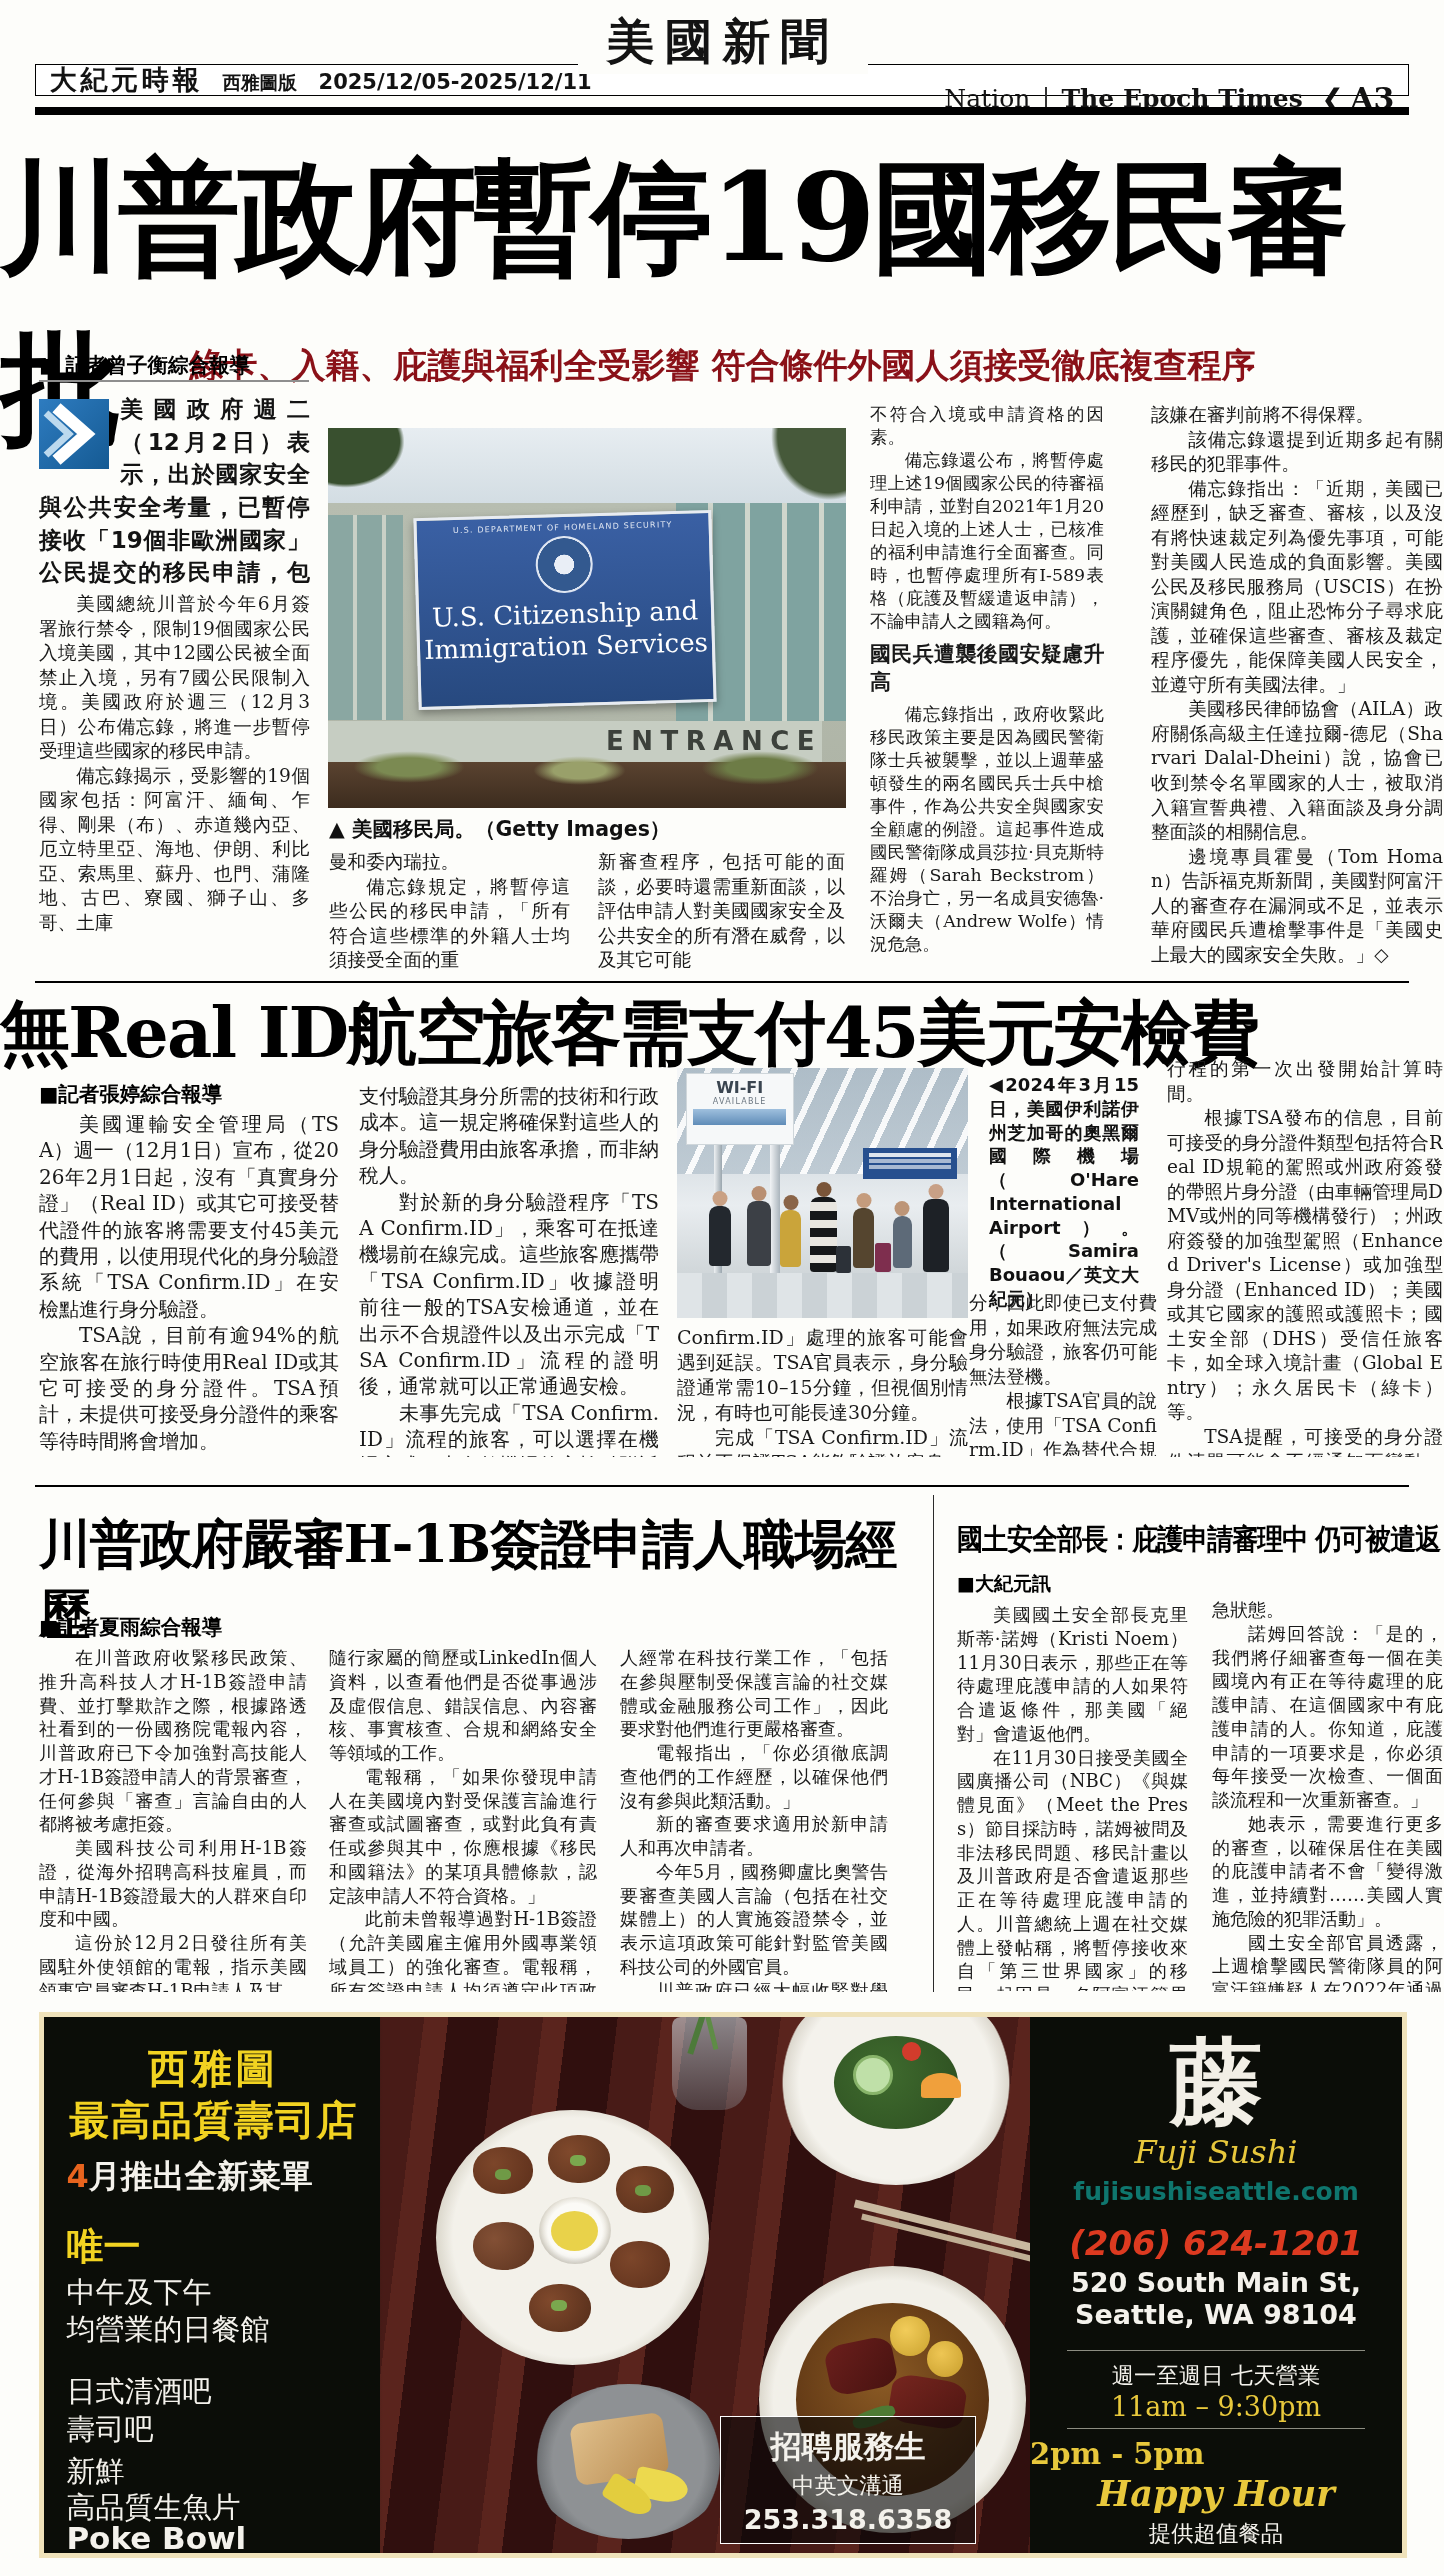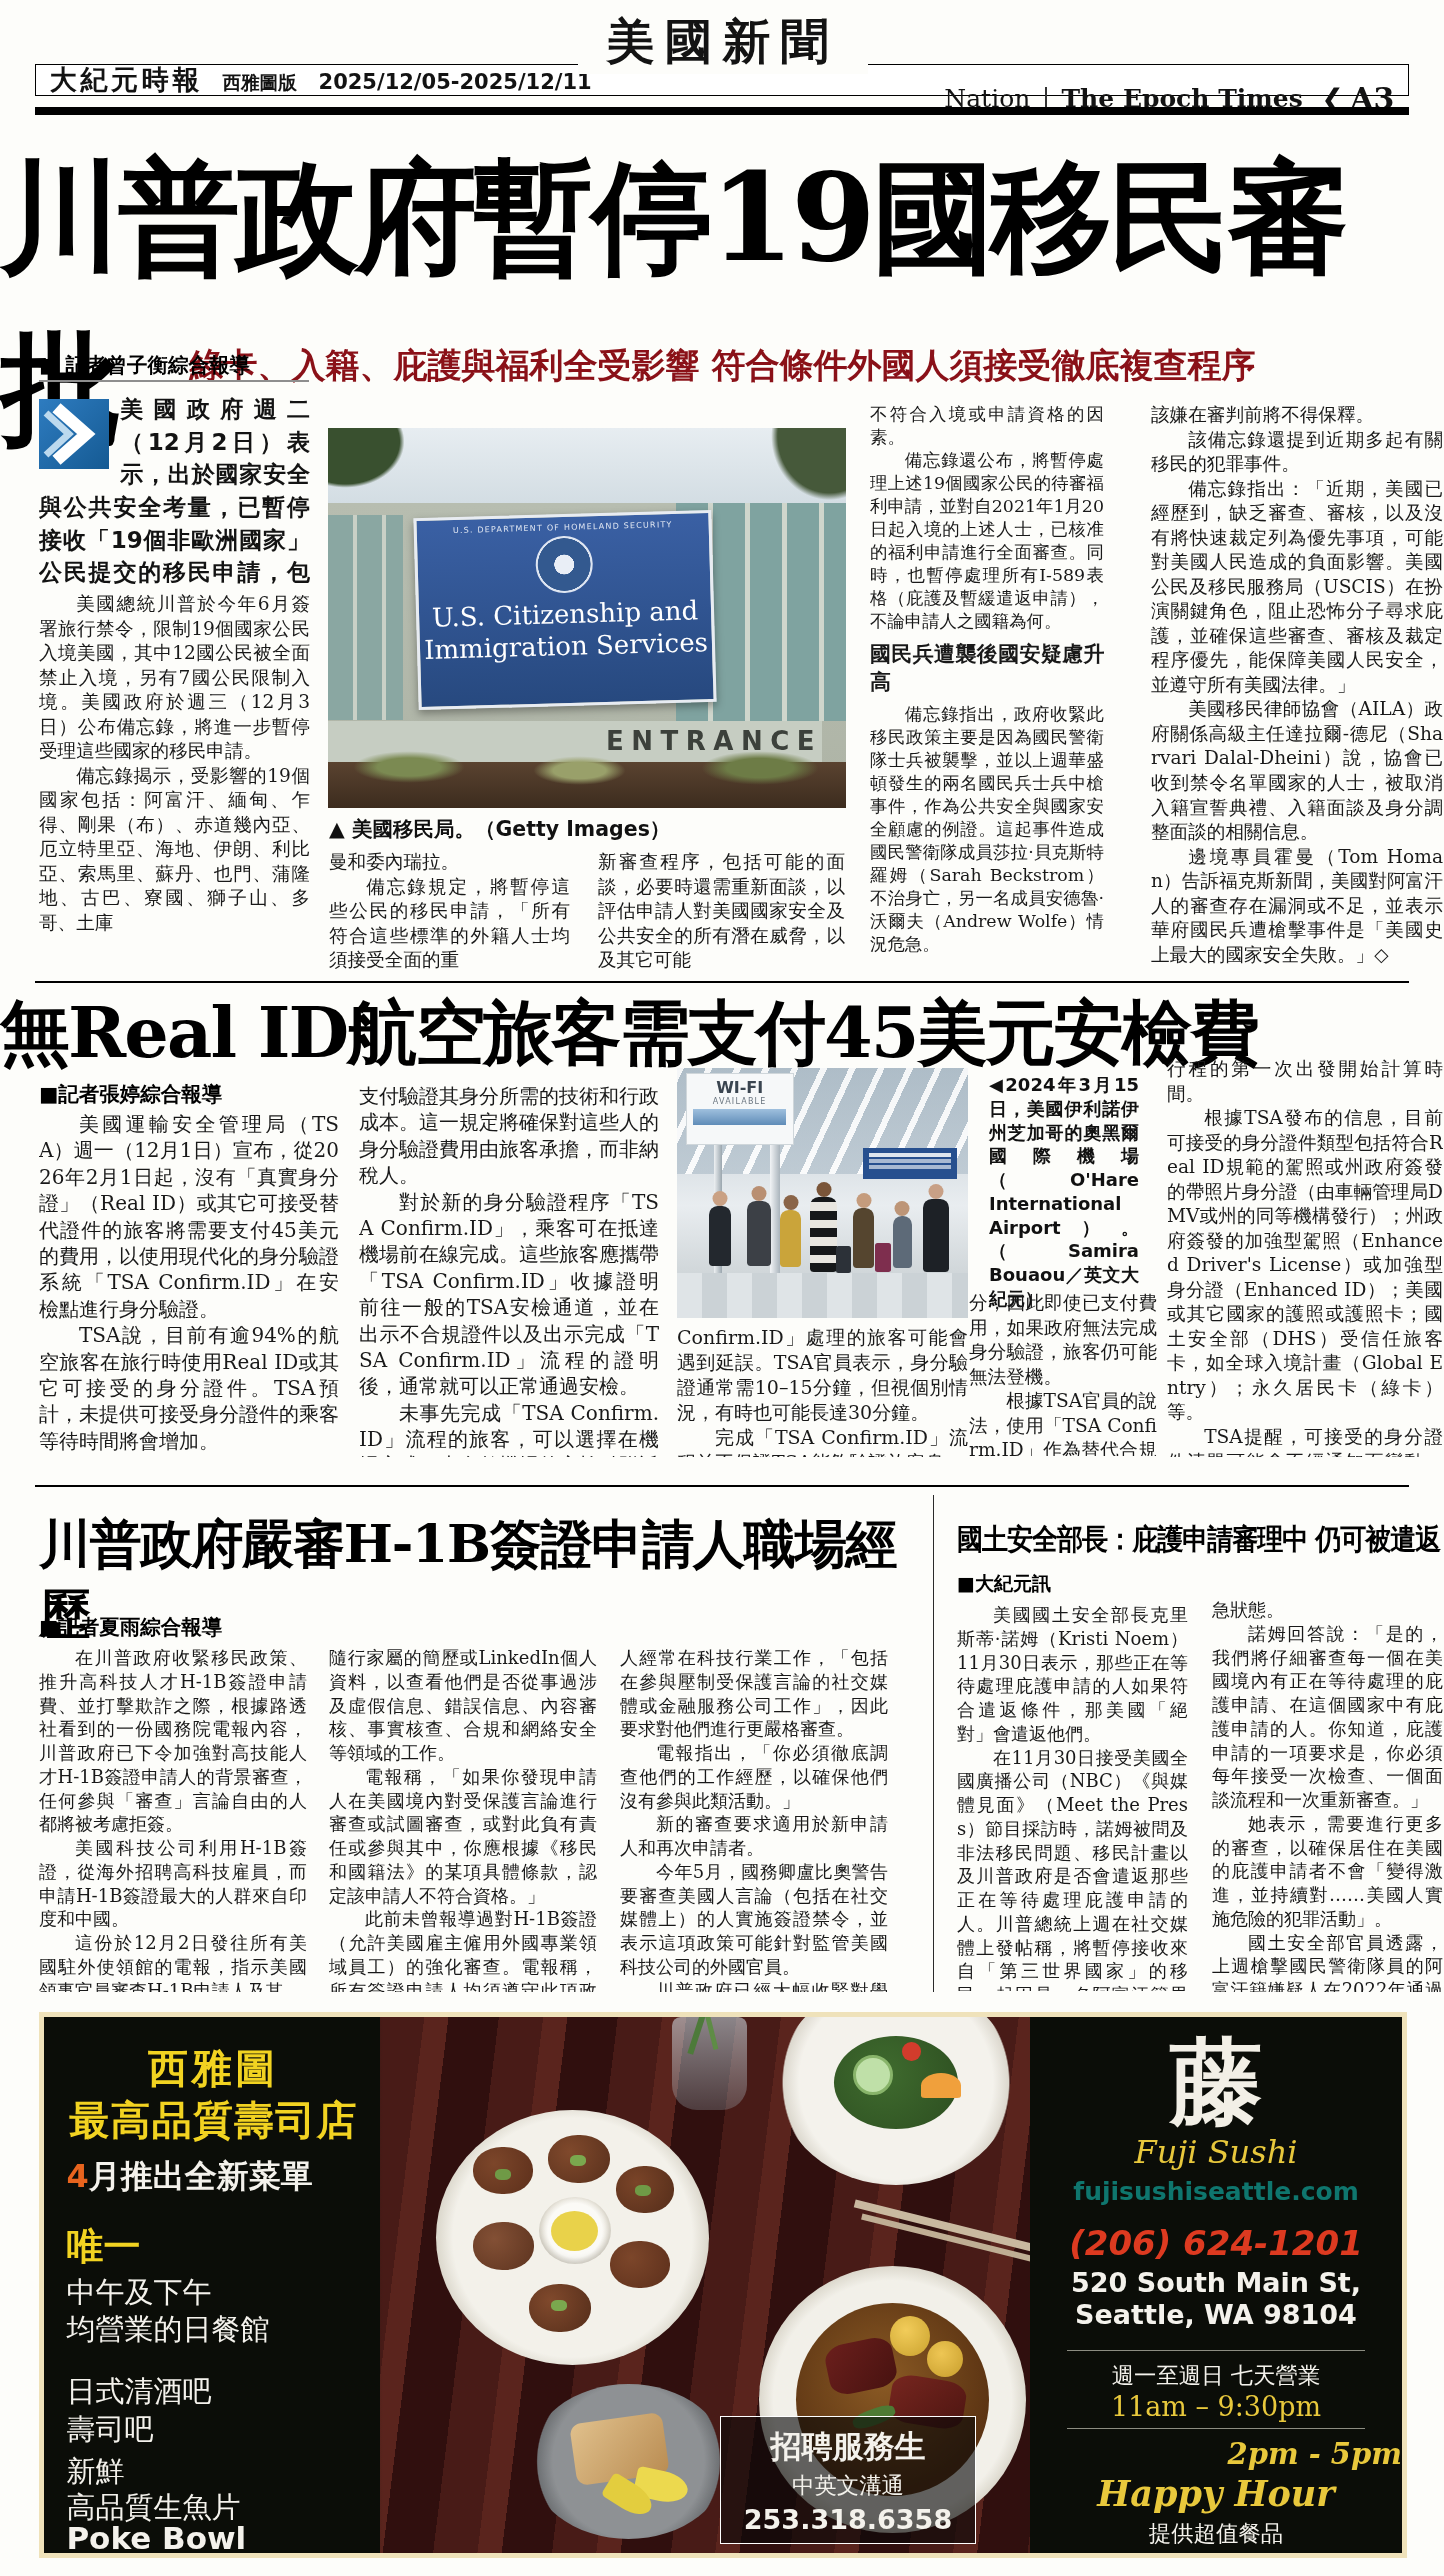--- a/index.html
+++ b/index.html
@@ -307,21 +307,21 @@
       <div class="abs" style="left:0;top:2.5px;width:372px;font-size:93px;color:#f2efe6;font-weight:bold;font-family:'DejaVu Serif','Liberation Serif',serif">藤</div>
       <div class="abs" style="left:0;top:116px;width:372px;font-size:32px;font-style:italic;color:#e8c83c;font-family:'DejaVu Serif','Liberation Serif',serif">Fuji Sushi</div>
       <div class="adtxt" style="left:0;top:160px;width:372px;text-align:center;font-size:25px;color:#0f766e">fujisushiseattle.com</div>
       <div class="adtxt" style="left:0;top:206px;width:372px;text-align:center;font-size:34px;font-style:italic;color:#dd3a20">(206) 624-1201</div>
       <div class="adtxt wh" style="left:0;top:250px;width:372px;text-align:center;font-size:27px">520 South Main St,</div>
       <div class="adtxt wh" style="left:0;top:282px;width:372px;text-align:center;font-size:27px">Seattle, WA 98104</div>
       <div class="abs" style="left:37px;top:333px;width:298px;height:1.2px;background:#8d8d82"></div>
       <div class="adtxt wh" style="left:0;top:343px;width:372px;text-align:center;font-size:22.4px;font-weight:normal">週一至週日 七天營業</div>
       <div class="abs" style="left:0;top:374px;width:372px;text-align:center;font-size:27px;color:#e8c83c;font-family:'DejaVu Serif','Liberation Serif',serif">11am – 9:30pm</div>
       <div class="abs" style="left:37px;top:411px;width:298px;height:1.2px;background:#8d8d82"></div>
-      <div class="abs" style="left:0;top:420px;width:372px;text-align:right;font-size:29px;font-style:italic;font-weight:bold;color:#e8c83c;font-family:'DejaVu Serif','Liberation Serif',serif">2pm - 5pm</div>
+      <div class="abs" style="left:0;top:420px;width:372px;text-align:left;font-size:29px;font-weight:bold;color:#e8c83c;font-family:'DejaVu Serif','Liberation Serif',serif">2pm - 5pm</div>
       <div class="abs" style="left:0;top:456px;width:372px;text-align:center;font-size:35px;font-style:italic;font-weight:bold;color:#e8c83c;font-family:'DejaVu Serif','Liberation Serif',serif">Happy Hour</div>
       <div class="adtxt wh" style="left:0;top:501px;width:372px;text-align:center;font-size:22.4px;font-weight:normal">提供超值餐品</div>
     </div>
 
     <div class="abs" style="left:676px;top:399px;width:256px;height:128px;border:1.9px solid #fff;background:rgba(8,8,8,.62);box-sizing:border-box;text-align:center">
       <div class="adtxt wh" style="position:static;font-size:31px;margin-top:8.7px">招聘服務生</div>
       <div class="adtxt wh" style="position:static;font-size:22.4px;font-weight:normal;margin-top:2.5px">中英文溝通</div>
       <div class="adtxt wh" style="position:static;font-size:27px;margin-top:2.5px">253.318.6358</div>
     </div>
   </div>

